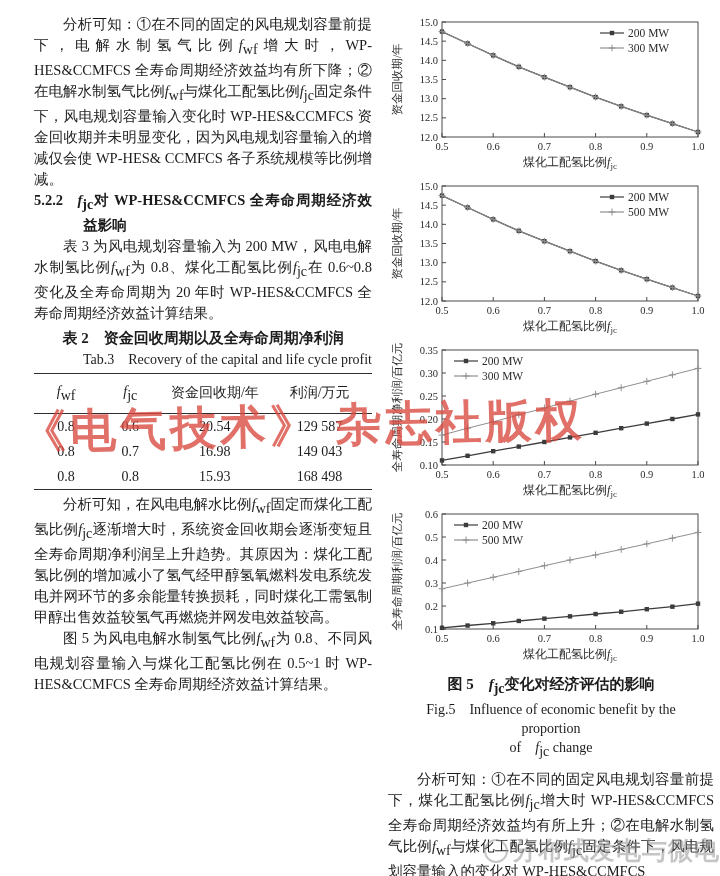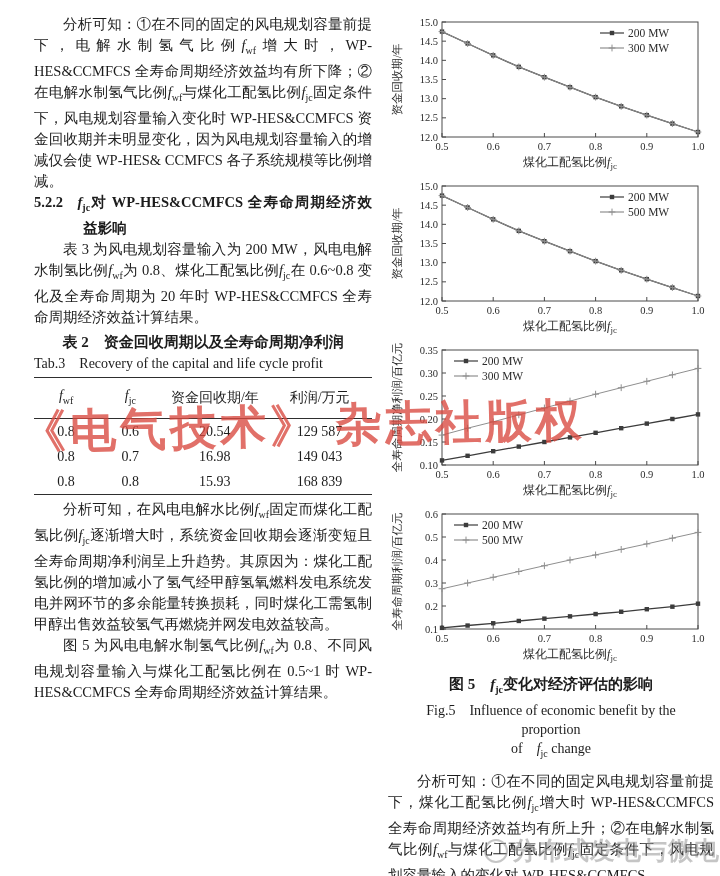--- a/index.html
+++ b/index.html
@@ -9,24 +9,24 @@
   }
   .page{position:absolute;inset:0;padding:14px 10px 0 34px;box-sizing:border-box;display:flex;gap:16px;}
   .col-left{width:338px;flex:none;}
   .col-right{width:326px;flex:none;}
 
   p.body{font-size:14.5px;line-height:21px;text-align:justify;margin:0;}
   p.body.indent{text-indent:2em;}
   .heading{font-size:14.5px;line-height:21px;margin:0;padding-left:3.4em;text-indent:-3.4em;text-align:justify;}
   .heading .num{font-weight:bold;margin-right:1em;}
   i{font-style:italic;}
-  sub{font-size:10px;}
+  sub{font-size:14px;}
 
   .tbl-cap-cn{font-size:15px;font-weight:bold;text-align:center;line-height:21px;margin-top:4px;}
-  .tbl-cap-en{font-size:14px;text-align:left;line-height:20px;margin-top:1px;}
+  .tbl-cap-en{font-size:14px;text-align:right;line-height:20px;margin-top:1px;}
   table.tbl{width:100%;border-collapse:collapse;font-size:14px;margin-top:3px;}
   table.tbl th{font-weight:normal;border-top:1.6px solid #2e2e2e;border-bottom:1px solid #2e2e2e;
     padding:9px 2px;line-height:18px;text-align:center;}
   table.tbl td{text-align:center;padding:3px 2px;line-height:19px;}
   table.tbl tr.last td{border-bottom:1.6px solid #2e2e2e;}
 
   .chart{width:326px;height:163px;margin-bottom:1px;}
   .fig-cap-cn{font-size:15px;font-weight:bold;text-align:center;line-height:22px;margin-top:4px;}
   .fig-cap-en{font-size:14px;text-align:center;line-height:19px;}
   .col-right p.body{margin-top:8px;}
@@ -82,21 +82,21 @@
           <tr>
             <td>0.8</td>
             <td>0.7</td>
             <td>16.98</td>
             <td>149 043</td>
           </tr>
           <tr class="last">
             <td>0.8</td>
             <td>0.8</td>
             <td>15.93</td>
-            <td>168 839</td>
+            <td>168 498</td>
           </tr>
         </tbody>
     </table>
 
     <p class="body indent" style="margin-top:4px">分析可知，在风电电解水比例<i>f</i><sub>wf</sub>固定而煤化工配氢比例<i>f</i><sub>jc</sub>逐渐增大时，系统资金回收期会逐渐变短且全寿命周期净利润呈上升趋势。其原因为：煤化工配氢比例的增加减小了氢气经甲醇氢氧燃料发电系统发电并网环节的多余能量转换损耗，同时煤化工需氢制甲醇出售效益较氢气再燃烧并网发电效益较高。</p>
     <p class="body indent">图 5 为风电电解水制氢气比例<i>f</i><sub>wf</sub>为 0.8、不同风电规划容量输入与煤化工配氢比例在 0.5~1 时 WP-HES&amp;CCMFCS 全寿命周期经济效益计算结果。</p>
   </div>
 
   <div class="col-right">
     <div class="chart" id="chart0"><svg width="326" height="163" viewBox="0 0 326 163" font-family="&quot;Liberation Serif&quot;,&quot;DejaVu Serif&quot;,serif">

